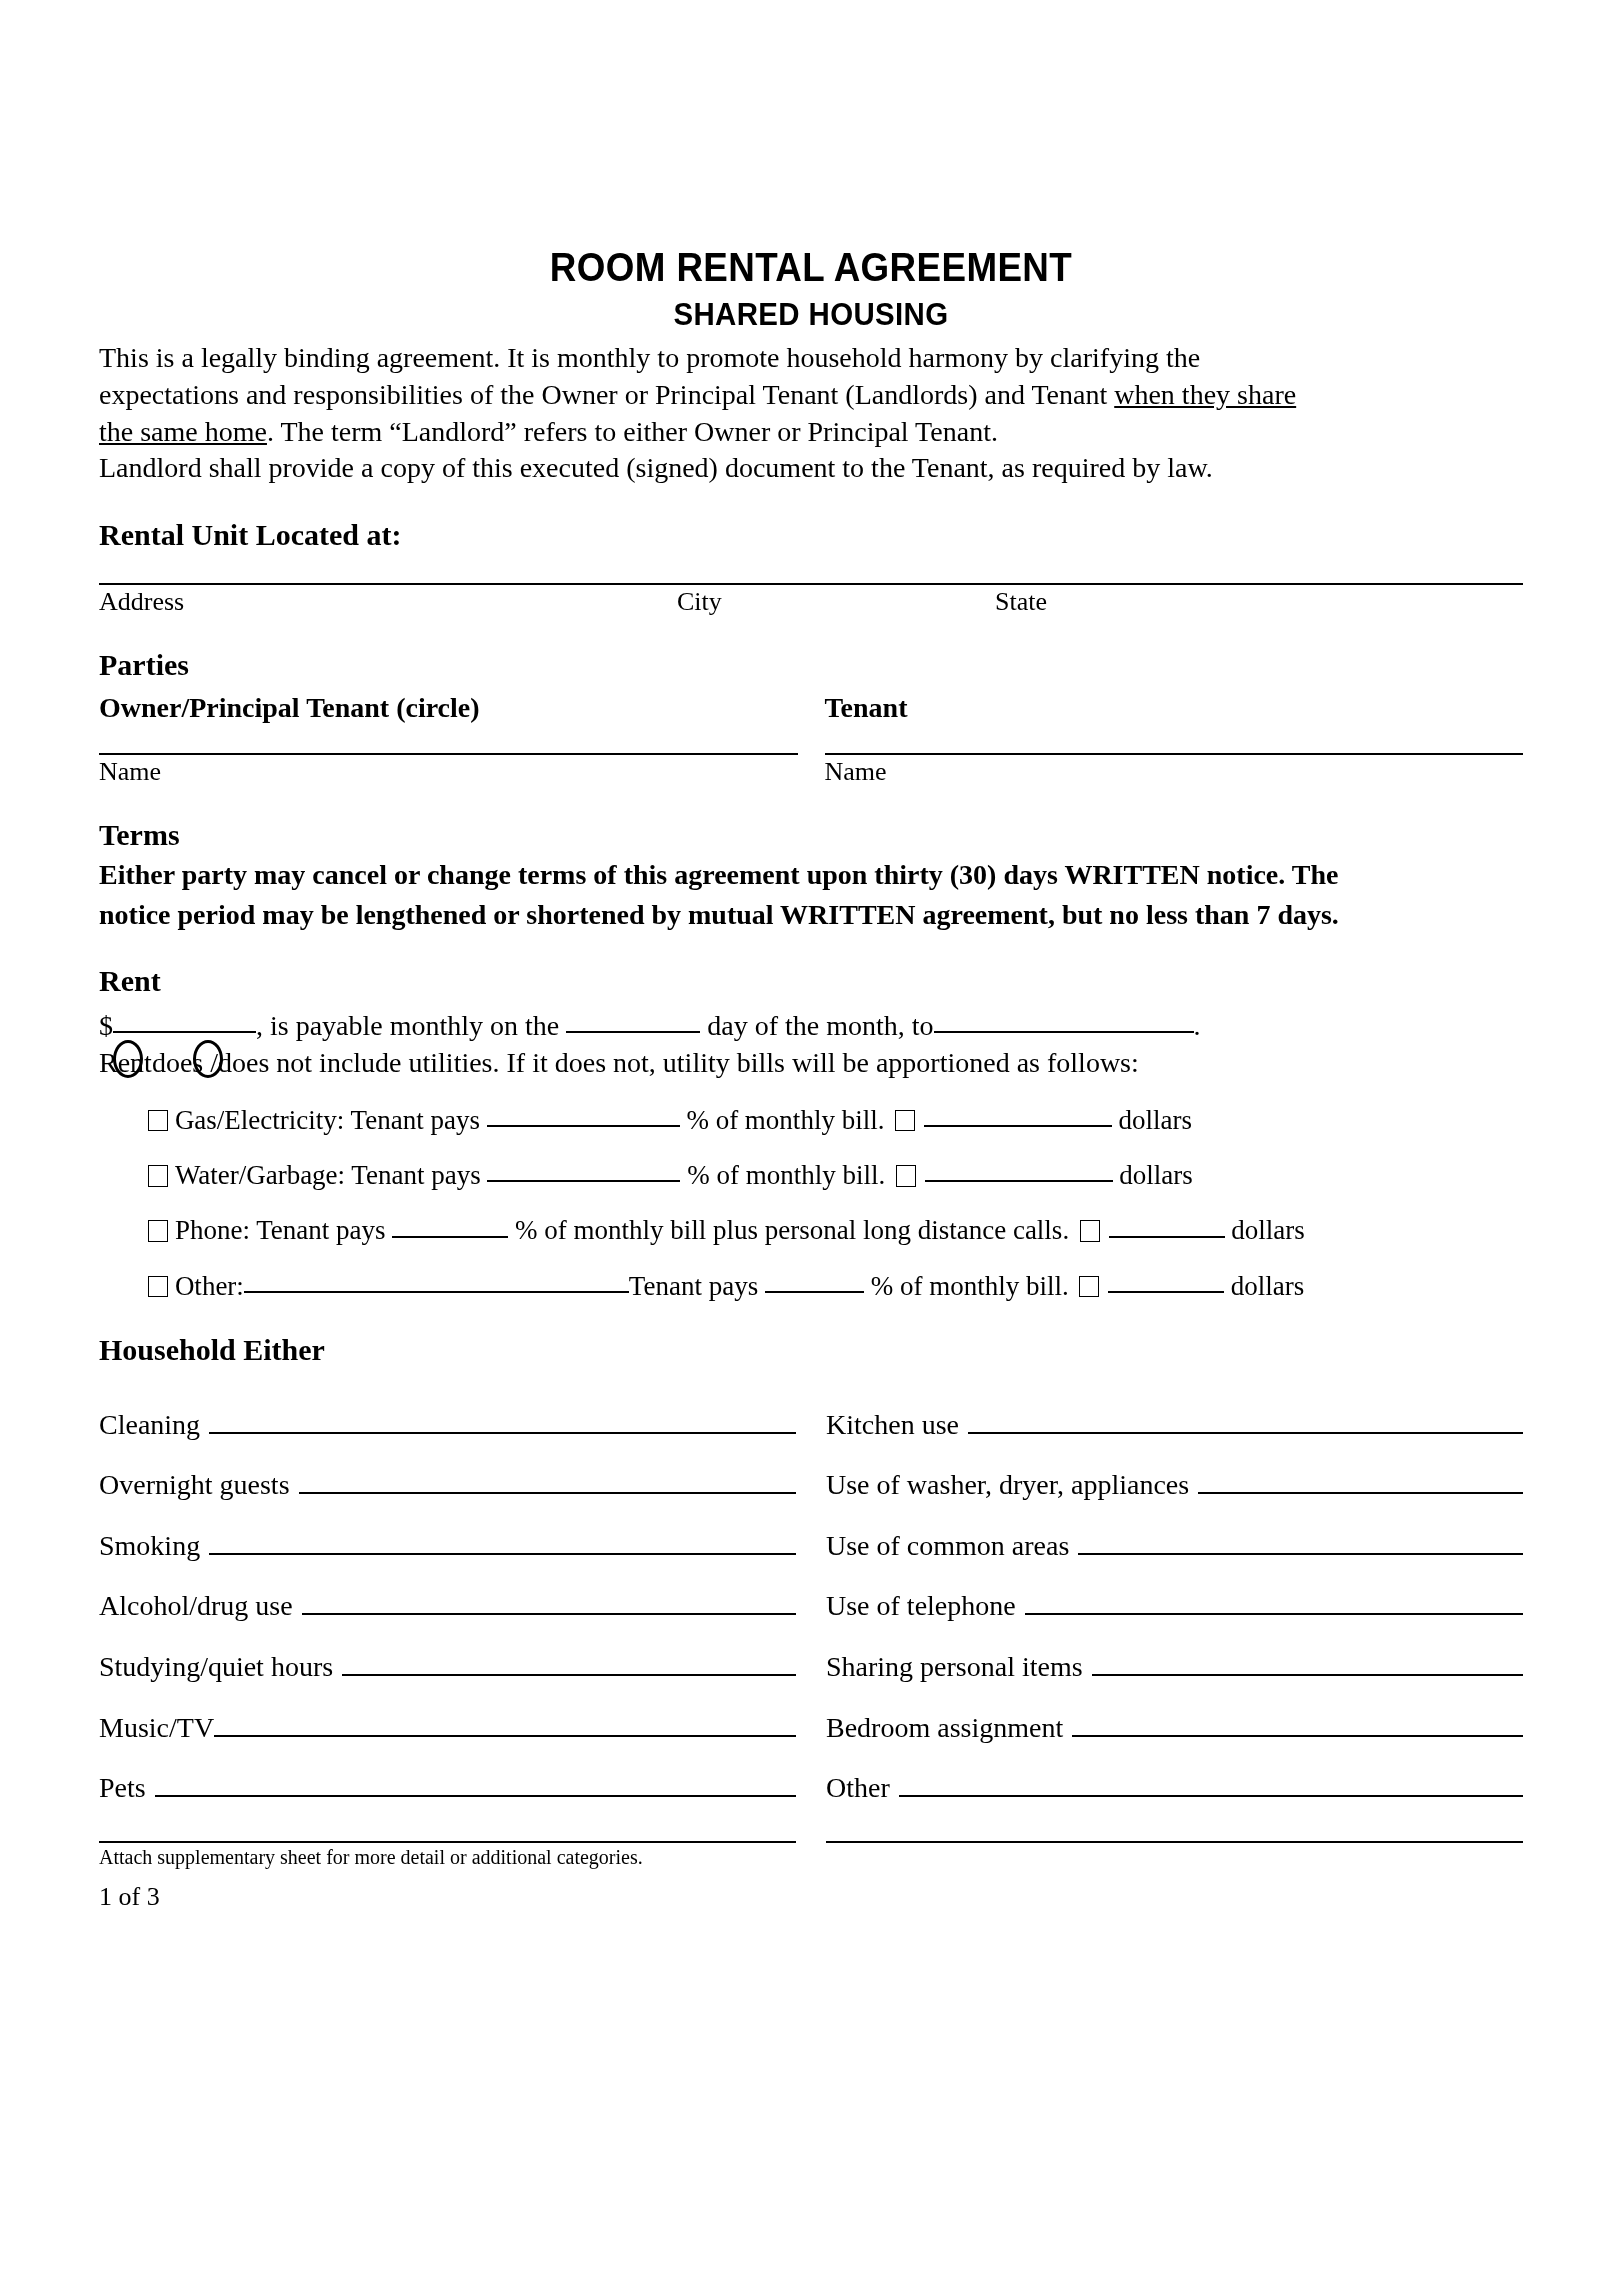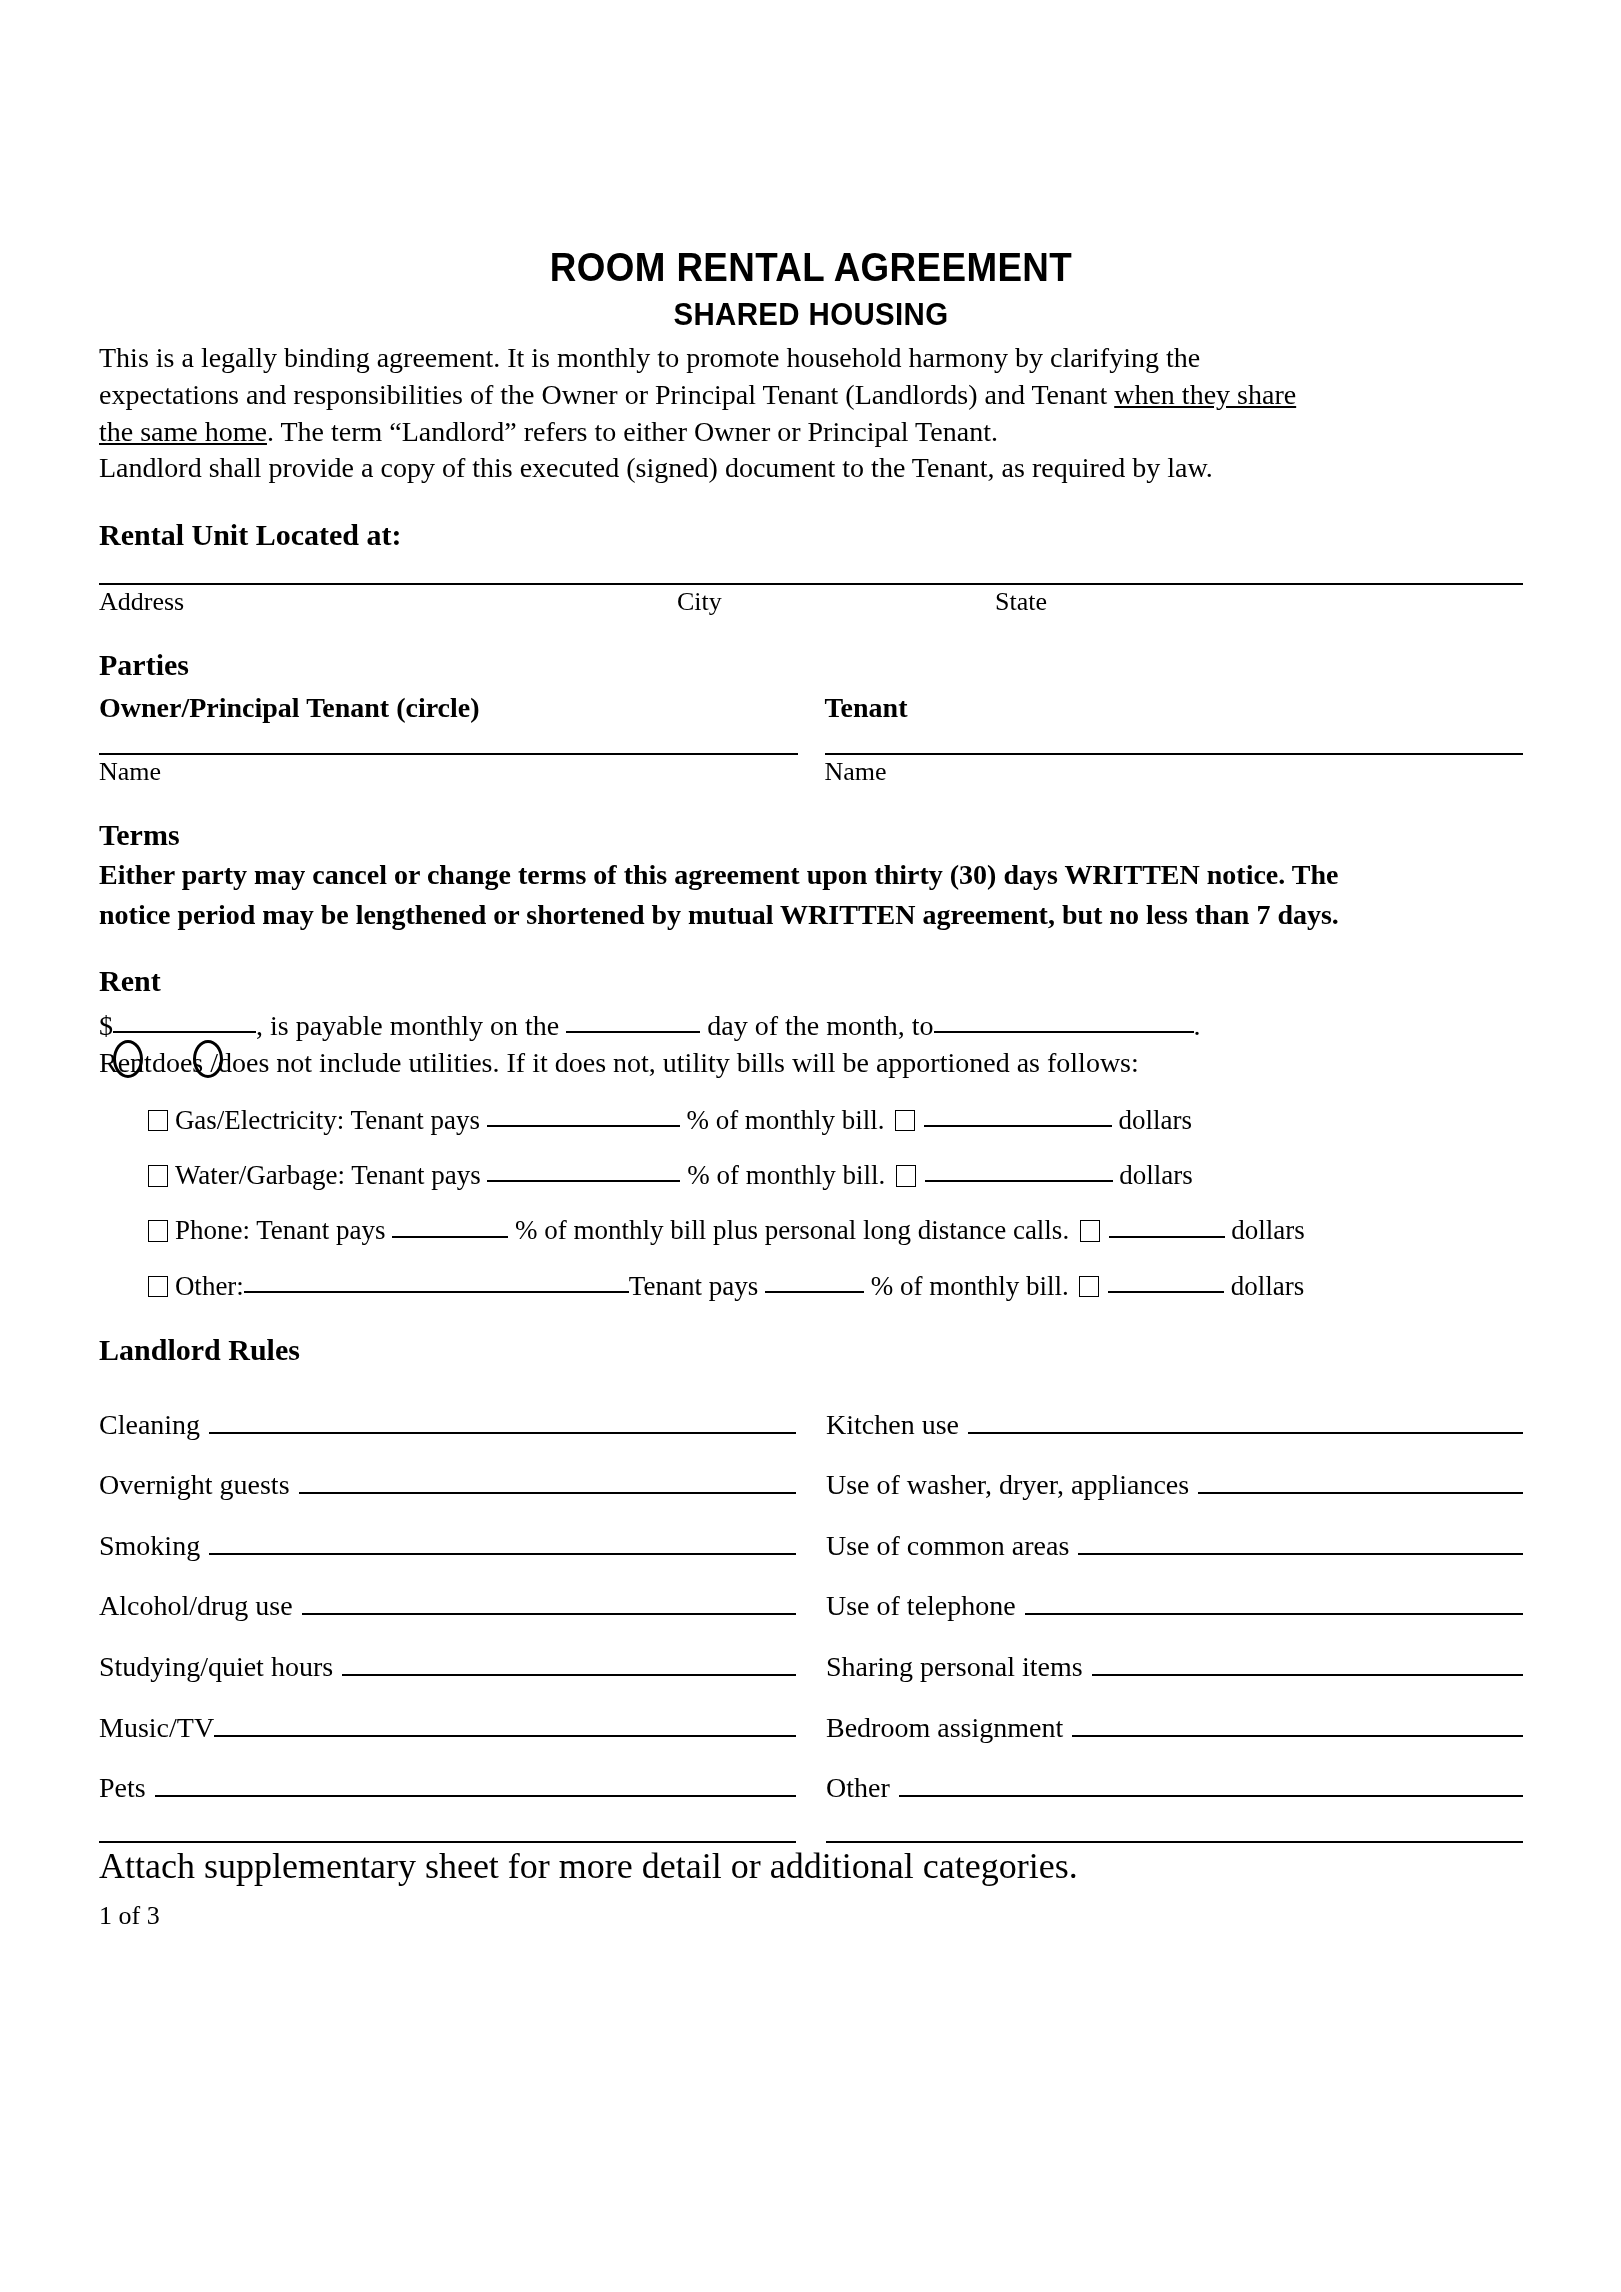--- a/index.html
+++ b/index.html
@@ -193,21 +193,21 @@
 
   .tail-lines {
     display: grid;
     grid-template-columns: 1fr 1fr;
     column-gap: 30px;
     margin-top: 36px;
   }
   .tail-lines .rule { border-bottom: 2.7px solid #000; }
 
   .attach {
-    font-size: 36px;
+    font-size: 20px;
     line-height: 1.2;
     margin-top: 2.7px;
   }
   .pagenum {
     text-align: left;
     font-size: 26px;
     margin-top: 12.5px;
   }
 </style>
 </head>
@@ -267,21 +267,21 @@
       <span>/</span><span>does not include utilities.  If it does not, utility bills will be apportioned as follows:</span>
     </div>
 
     <div id="utility-rows">
         <div class="util"><span class="cbox"></span><span>Gas/Electricity: Tenant pays</span> <span class="blank b-pct-lg"></span> <span>% of monthly bill.</span><span class="cbox second"></span><span class="blank b-dol-lg"></span> <span>dollars</span></div>
         <div class="util"><span class="cbox"></span><span>Water/Garbage: Tenant pays</span> <span class="blank b-pct-lg"></span> <span>% of monthly bill.</span><span class="cbox second"></span><span class="blank b-dol-lg"></span> <span>dollars</span></div>
         <div class="util"><span class="cbox"></span><span>Phone: Tenant pays</span> <span class="blank b-pct-md"></span> <span>% of monthly bill plus personal long distance calls.</span><span class="cbox second"></span><span class="blank b-dol-md"></span> <span>dollars</span></div>
         <div class="util"><span class="cbox"></span><span>Other:</span><span class="blank b-other"></span><span>Tenant pays</span> <span class="blank b-pct-sm"></span> <span>% of monthly bill.</span><span class="cbox second"></span><span class="blank b-dol-md"></span> <span>dollars</span></div>
       </div>
 
-    <div class="h2">Landlord Rules</div>
+    <div class="h2">Household Either</div>
     <div class="rules" id="rules-grid">
         <div class="rule-item">
           <span class="rl-label">Cleaning</span>
           <span class="rl-line"></span>
         </div>
         <div class="rule-item">
           <span class="rl-label">Kitchen use</span>
           <span class="rl-line"></span>
         </div>
         <div class="rule-item">

